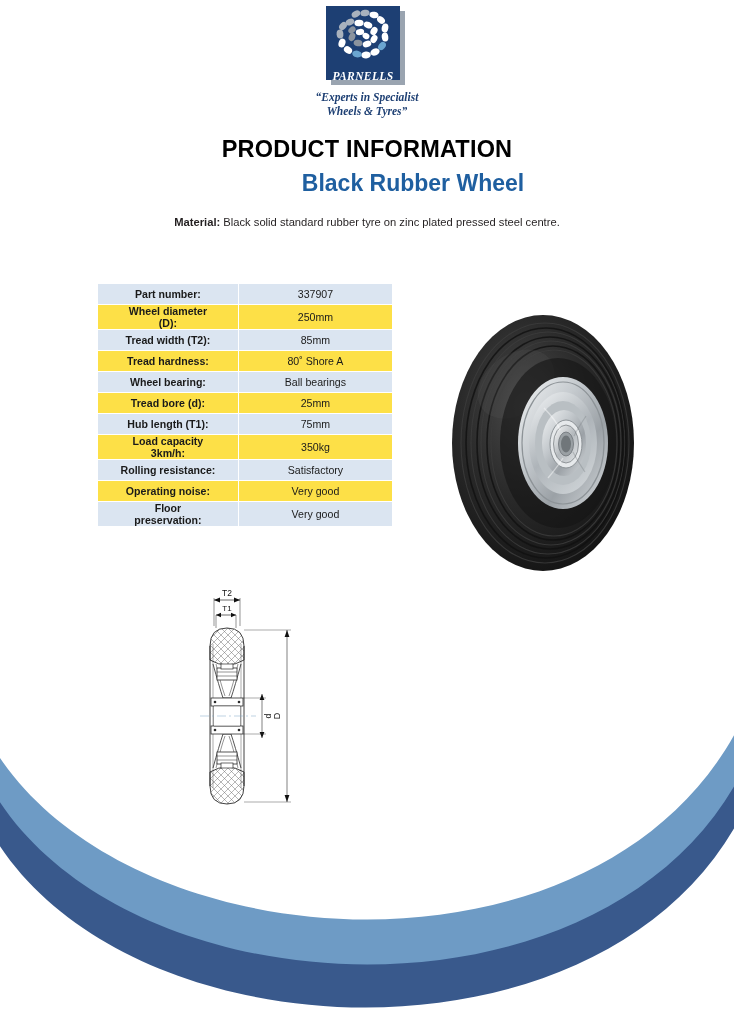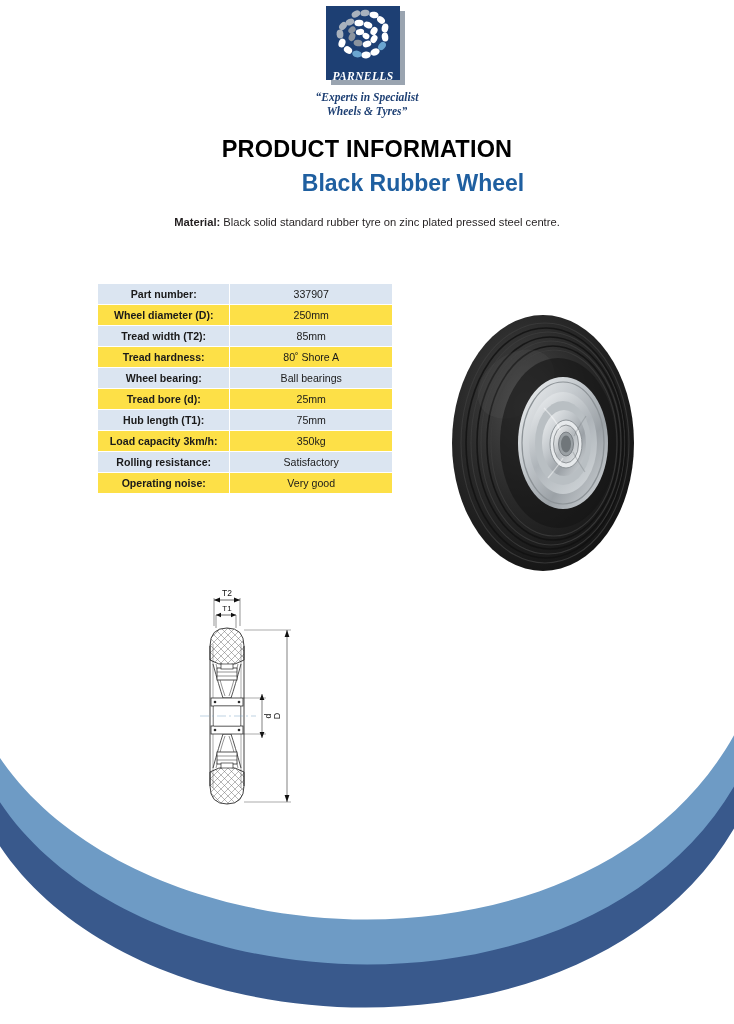--- a/index.html
+++ b/index.html
@@ -101,21 +101,21 @@
     position: absolute;
     left: 97px;
     top: 283px;
     width: 296px;
     border-collapse: separate;
     border-spacing: 1.2px;
     font-size: 10.6px;
   }
   #spec-table td {
     height: 20px;
-    padding: 0 10px;
+    padding: 0 22px;
     vertical-align: middle;
   }
   #spec-table td.k {
     width: 122px;
     text-align: center;
     font-weight: bold;
     color: #1a1a1a;
   }
   #spec-table td.v {
     width: 158px;
@@ -240,20 +240,24 @@
         <td class="v">350kg</td>
       </tr>
       <tr class="odd">
         <td class="k">Rolling resistance:</td>
         <td class="v">Satisfactory</td>
       </tr>
       <tr class="even">
         <td class="k">Operating noise:</td>
         <td class="v">Very good</td>
       </tr>
+      <tr class="odd">
+        <td class="k">Floor preservation:</td>
+        <td class="v">Very good</td>
+      </tr>
     </tbody>
 </table>
 
 <div id="wheel-photo">
   <svg width="198" height="262" viewBox="0 0 198 262">
     <defs>
       <radialGradient id="tyreShade" cx="0.40" cy="0.36" r="0.78">
         <stop offset="0%" stop-color="#4a4a4a"></stop>
         <stop offset="45%" stop-color="#2a2a2a"></stop>
         <stop offset="100%" stop-color="#0d0d0d"></stop>

